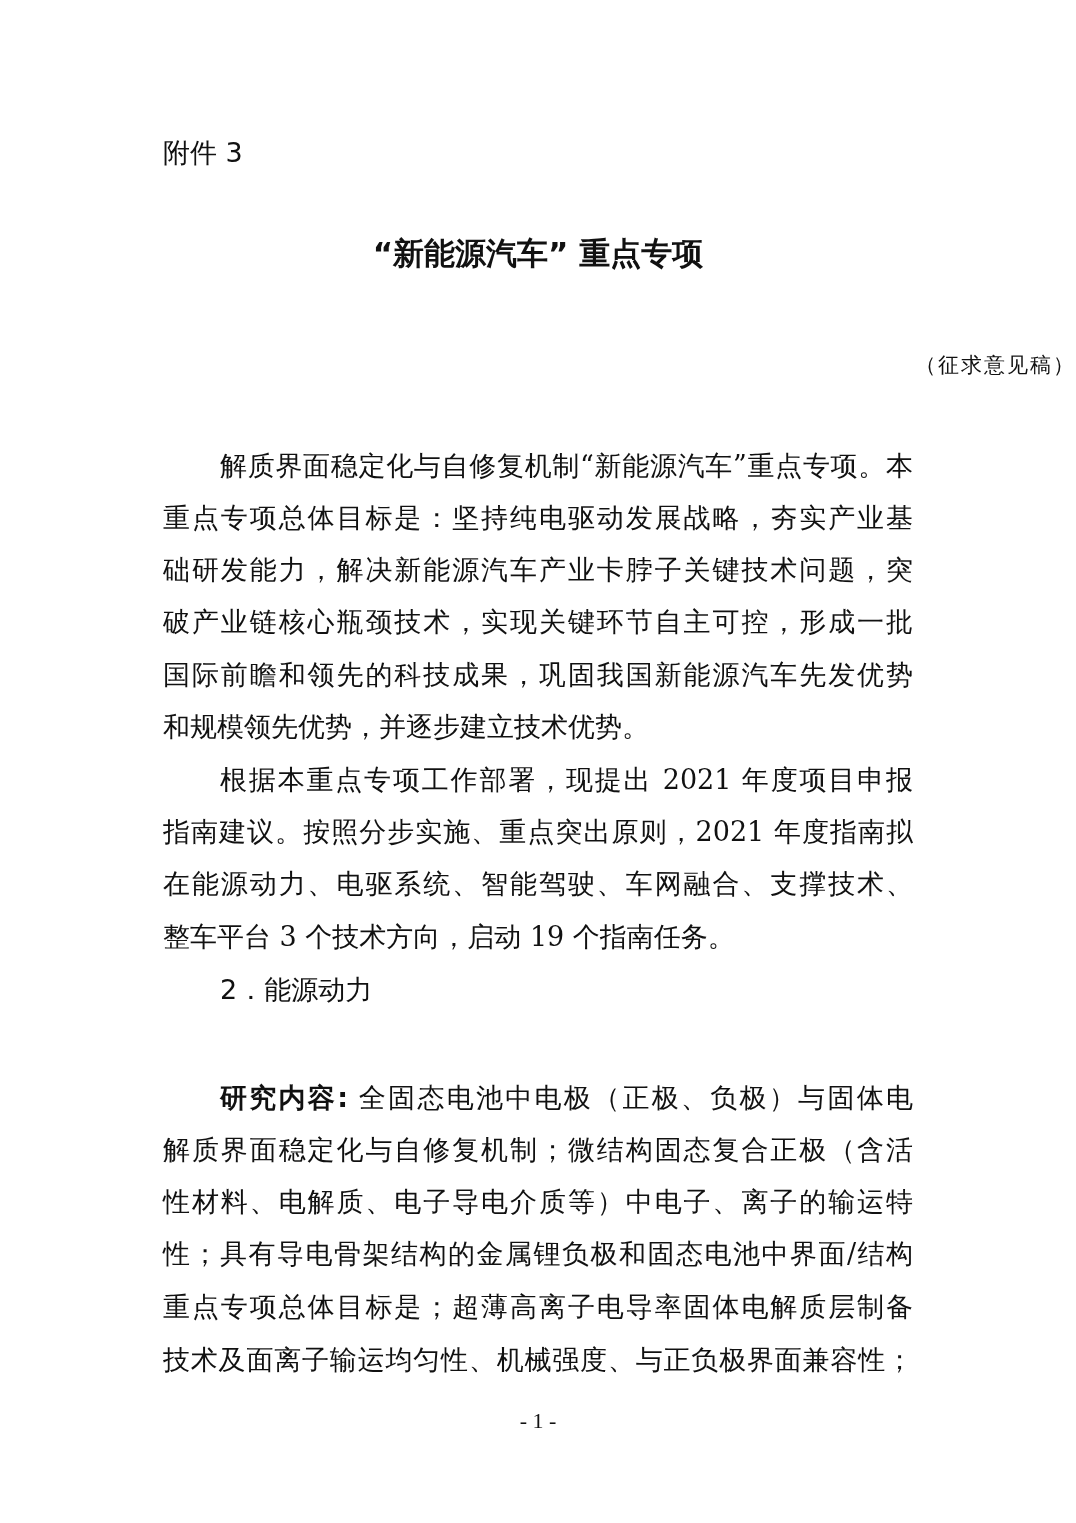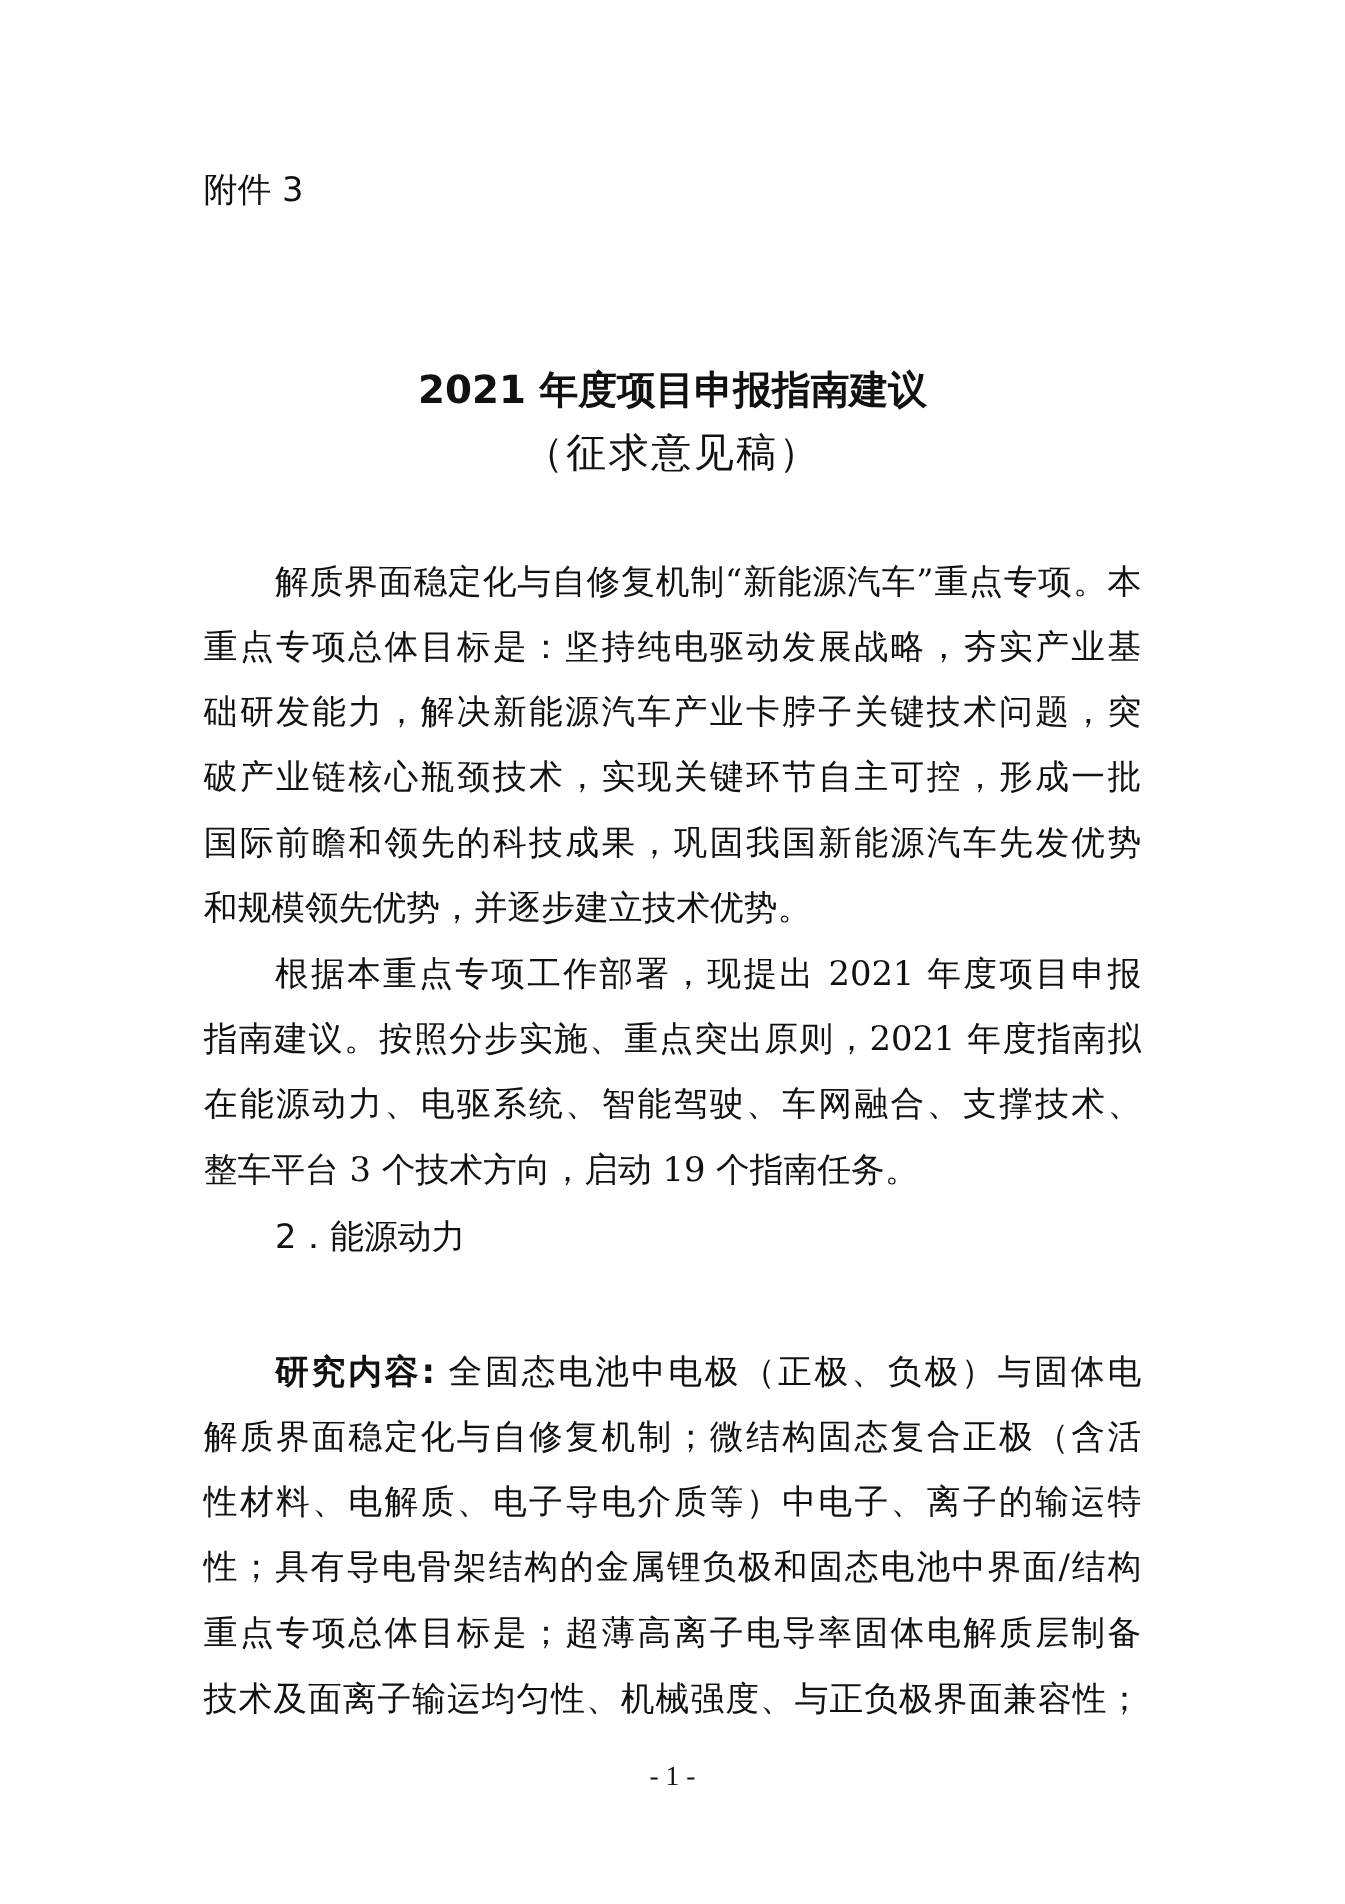--- a/index.html
+++ b/index.html
@@ -2,37 +2,37 @@
 <html><head>
 <meta charset="utf-8">
 <style>
   html, body { margin: 0; padding: 0; background: #ffffff; }
   body { width: 1076px; height: 1523px; position: relative; overflow: hidden; color: #111; }
   .page { position: absolute; left: 0; top: 0; width: 876px; height: 1523px; background: #fff; }
   .attach { position: absolute; left: 163px; top: 133px; font-family: "DejaVu Sans", sans-serif; font-size: 27px; line-height: 40px; }
   .title { position: absolute; left: 0; width: 1076px; text-align: center; font-family: "DejaVu Sans", sans-serif; font-weight: bold; font-size: 31px; line-height: 44px; }
   .t1 { top: 231px; }
   .t2 { top: 290px; }
-  .subtitle { position: absolute; left: 0; width: 1076px; top: 345px; text-align: center; font-family: Liberation Mono, monospace; font-size: 32px; line-height: 40px; letter-spacing: 2px; }
+  .subtitle { position: absolute; left: 0; width: 1076px; top: 345px; text-align: right; font-family: Liberation Serif, serif; font-size: 21px; line-height: 40px; letter-spacing: 2px; }
   .line { position: absolute; left: 163px; width: 750px; font-family: "DejaVu Serif", serif; font-size: 27px; line-height: 40px; white-space: nowrap; text-align: justify; text-align-last: justify; }
   .line.last { text-align-last: left; }
   .indent { left: 220px; width: 693px; }
   .heading { position: absolute; left: 220px; font-family: "DejaVu Sans", sans-serif; font-size: 27px; line-height: 40px; white-space: nowrap; }
   .heading.bold { font-weight: bold; }
   .label-bold { font-weight: bold; font-family: "DejaVu Sans", sans-serif; }
   .footer { position: absolute; left: 0; width: 1076px; top: 1406px; text-align: center; font-family: "Liberation Serif", serif; font-size: 22px; line-height: 30px; }
 </style>
 </head>
 <body>
 
 <div class="page">
 
   <div class="attach">附件 3</div>
 
-  <div class="title t2">2021 年度项目申报指南建议</div>
+  <div class="title t1">“新能源汽车” 重点专项</div>
   <div class="subtitle">（征求意见稿）</div>
 
   <div>
     <div class="line indent" style="top:446px">解质界面稳定化与自修复机制“新能源汽车”重点专项。本</div>
     <div class="line" style="top:498px">重点专项总体目标是：坚持纯电驱动发展战略，夯实产业基</div>
     <div class="line" style="top:550px">础研发能力，解决新能源汽车产业卡脖子关键技术问题，突</div>
     <div class="line" style="top:602px">破产业链核心瓶颈技术，实现关键环节自主可控，形成一批</div>
     <div class="line" style="top:655px">国际前瞻和领先的科技成果，巩固我国新能源汽车先发优势</div>
     <div class="line last" style="top:707px">和规模领先优势，并逐步建立技术优势。</div>
   </div>

